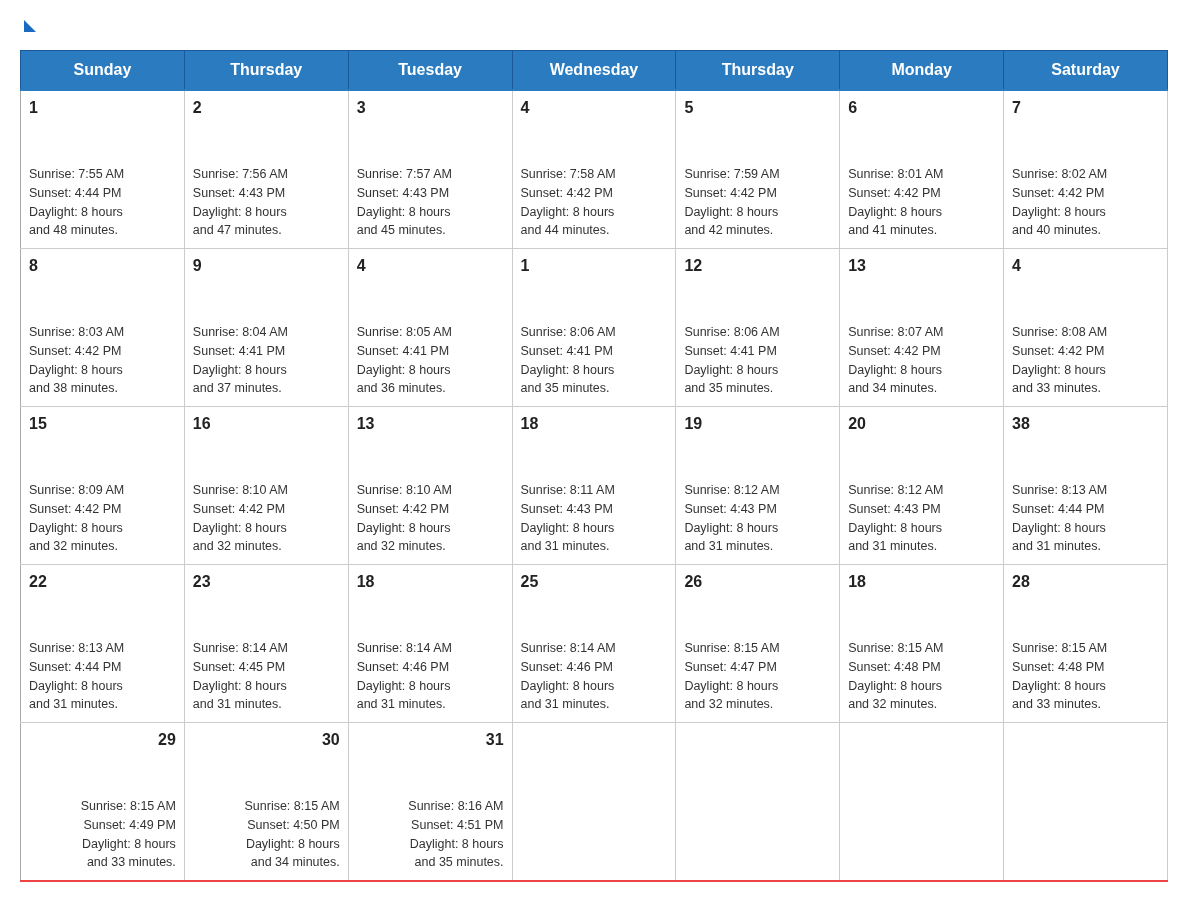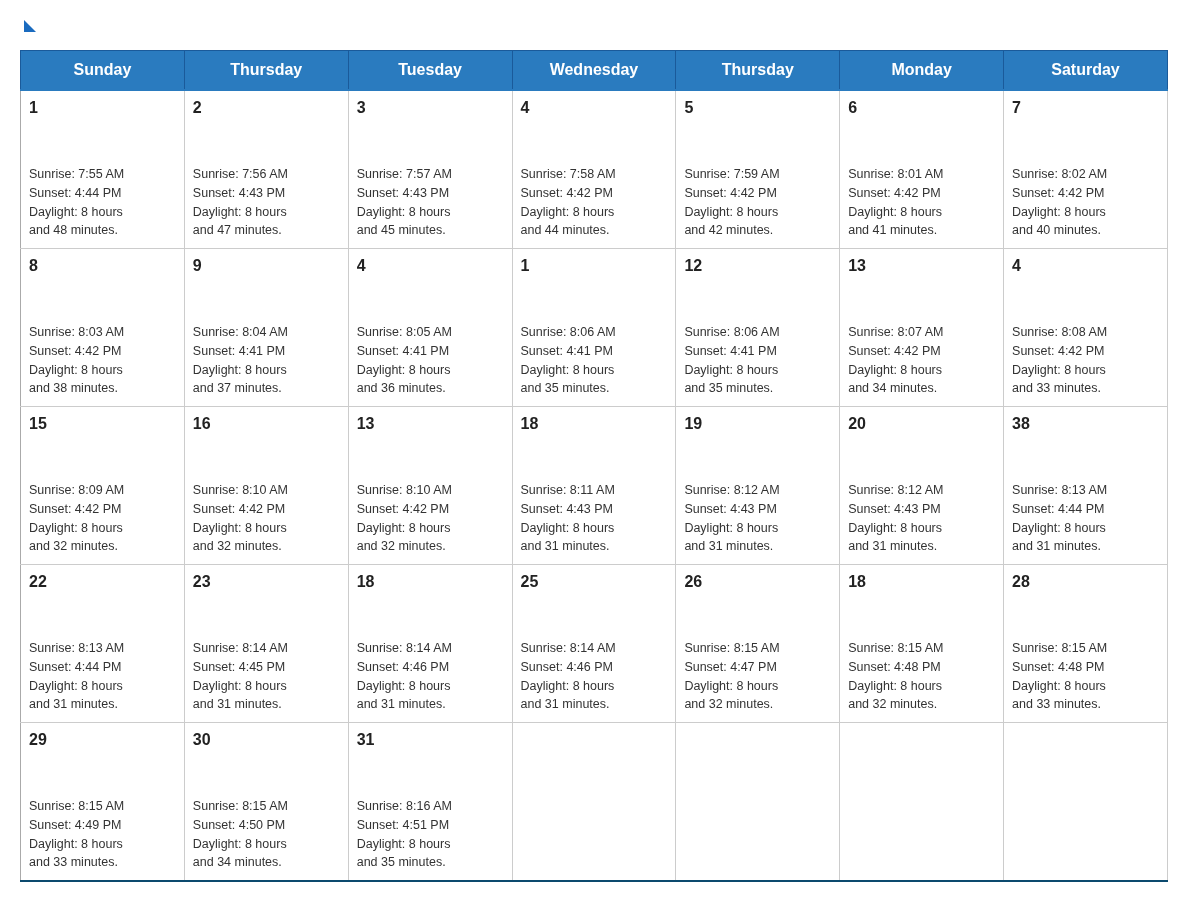--- a/index.html
+++ b/index.html
@@ -88,21 +88,22 @@
       margin-bottom: 4px;
       display: block;
     }
     .day-info {
       font-size: 12.5px;
       color: #333;
       line-height: 1.5;
       margin-top: 48px;
     }
     .calendar tbody tr:last-child td {
-      border-bottom: 2px solid #0c4a6e;
+      border-bottom: 2px solid #ef4444;
+      text-align: right;
     }
     .calendar tbody tr td:first-child {
       border-left: 1px solid #aaa;
     }
     .row-border-top td {
       border-top: 2px solid #2a7bbf !important;
     }
     .empty-cell {
       background: #fff;
     }

